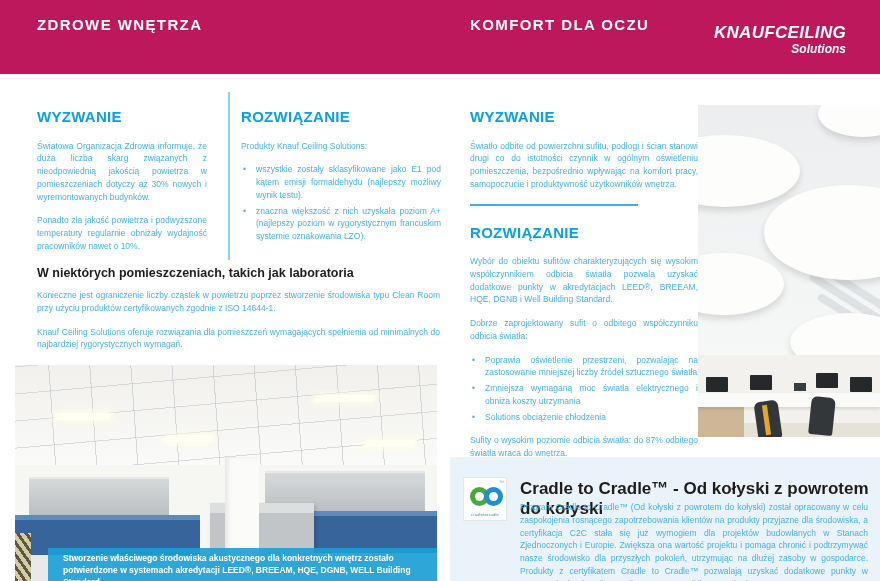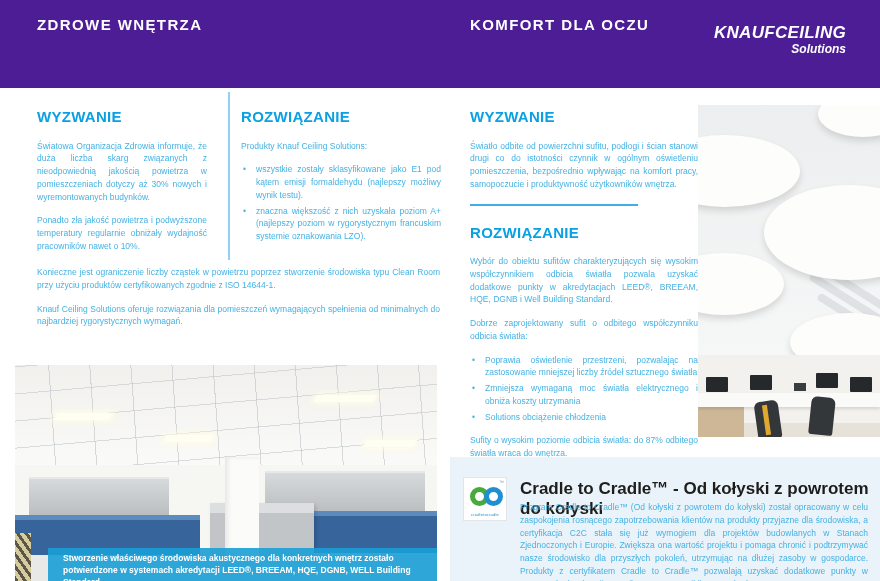--- a/index.html
+++ b/index.html
@@ -1,20 +1,20 @@
 <!DOCTYPE html>
 <html lang="pl"><head>
 <meta charset="utf-8">
 <style>
   html,body{margin:0;padding:0;background:#fff;}
   .page{position:relative;width:880px;height:581px;background:#ffffff;overflow:hidden;
         font-family:"Liberation Sans",sans-serif;}
 
   
-  .topbar{position:absolute;left:0;top:0;width:880px;height:88px;background:#4c1d95;}
+  .topbar{position:absolute;left:0;top:0;width:880px;height:74px;background:#be185d;}
   .topbar .title{position:absolute;top:16px;color:#ffffff;font-size:15px;font-weight:bold;
                  letter-spacing:1.4px;}
   .title-left{left:37px;}
   .title-right{left:470px;}
   .logo{position:absolute;right:34px;top:24px;text-align:right;color:#fff;line-height:1;}
   .logo-main{display:block;font-size:17px;font-weight:bold;font-style:italic;letter-spacing:.3px;}
   .logo-sub{display:block;font-size:12px;font-style:italic;font-weight:bold;margin-top:2px;}
 
   
   .h-cyan{margin:0 0 11px;color:#0aa0e2;font-size:15px;font-weight:bold;letter-spacing:.3px;}
@@ -134,20 +134,21 @@
   <div class="col2 body-cyan">
     <h2 class="h-cyan">ROZWIĄZANIE</h2>
     <p>Produkty Knauf Ceiling Solutions:</p>
     <ul class="bullets">
       <li>wszystkie zostały sklasyfikowane jako E1 pod kątem emisji formaldehydu (najlepszy możliwy wynik testu).</li>
       <li>znaczna większość z nich uzyskała poziom A+ (najlepszy poziom w rygorystycznym francuskim systemie oznakowania LZO).</li>
     </ul>
   </div>
 
   <div class="labs">
+    <h3 class="h-dark">W niektórych pomieszczeniach, takich jak laboratoria</h3>
     <div class="body-cyan">
       <p>Konieczne jest ograniczenie liczby cząstek w powietrzu poprzez stworzenie środowiska typu Clean Room przy użyciu produktów certyfikowanych zgodnie z ISO 14644-1.</p>
       <p>Knauf Ceiling Solutions oferuje rozwiązania dla pomieszczeń wymagających spełnienia od minimalnych do najbardziej rygorystycznych wymagań.</p>
     </div>
   </div>
 
   <div class="photo lab">
     <div class="lab-ceiling"></div>
     <div class="lum lum1"></div>
     <div class="lum lum2"></div>

